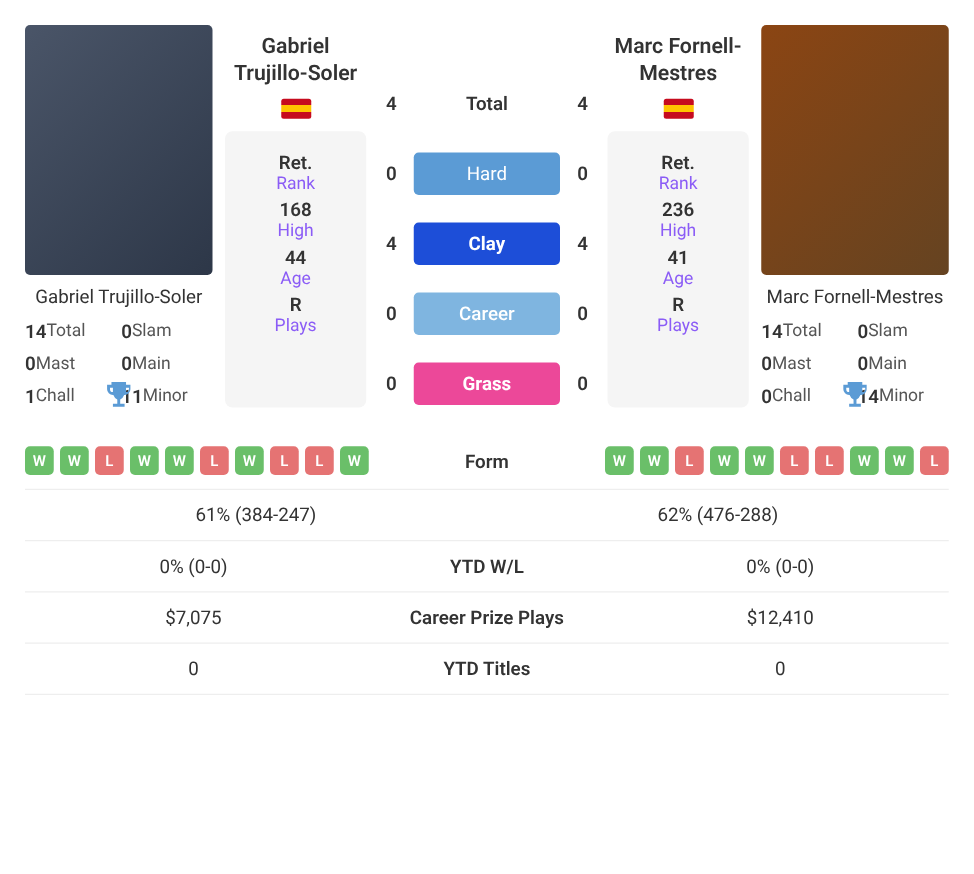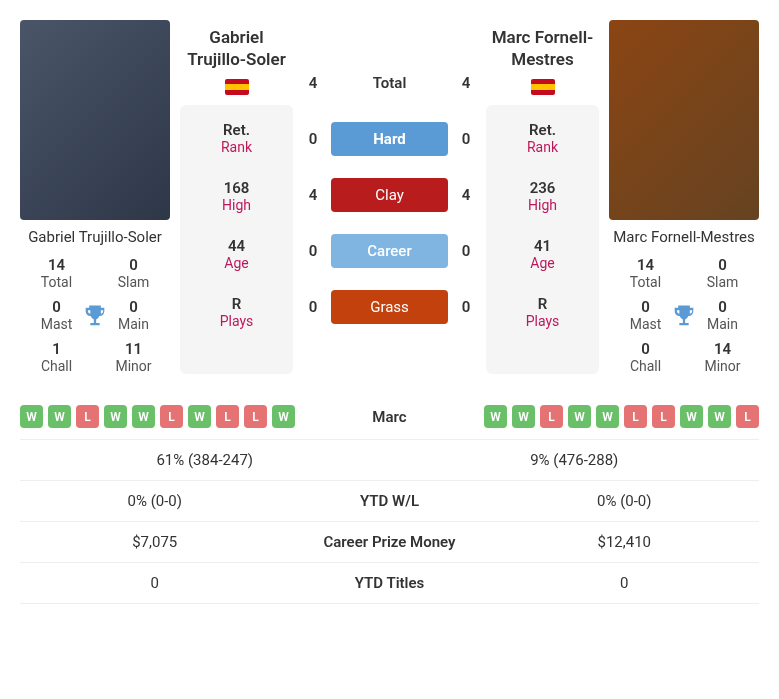--- a/index.html
+++ b/index.html
@@ -50,21 +50,21 @@
     }
     .trophy-icon {
       position: absolute;
       left: 50%;
       top: 50px;
       transform: translateX(-50%);
       color: #5b9bd5;
     }
     .stat-item {
       display: flex;
-      flex-direction: column;
+      flex-direction: row;
       align-items: center;
       text-align: right;
     }
     .stat-value {
       font-weight: 600;
       font-size: 15px;
       color: #333;
     }
     .stat-label {
       font-size: 14px;
@@ -93,33 +93,33 @@
       background: linear-gradient(to bottom, #c60b1e 33%, #ffc400 33%, #ffc400 67%, #c60b1e 67%);
       border-radius: 2px;
       vertical-align: middle;
     }
     .info-box {
       background: #f5f5f5;
       border-radius: 6px;
       padding: 16px 4px;
       display: flex;
       flex-direction: column;
-      gap: 24px;
+      gap: 4px;
       flex: 1;
     }
     .info-item {
       text-align: center;
     }
     .info-value {
       font-weight: 600;
       font-size: 15px;
     }
     .info-label {
       font-size: 14px;
-      color: #be185d;
+      color: #8b5cf6;
     }
     .h2h-col {
       flex: 1;
       display: flex;
       flex-direction: column;
       gap: 22px;
       padding-top: 46px;
     }
     .h2h-row {
       display: flex;
@@ -140,36 +140,36 @@
       padding: 8px 4px;
       border-radius: 4px;
     }
     .h2h-label.total {
       font-weight: 600;
       color: #333;
     }
     .h2h-label.hard {
       background: #5b9bd5;
       color: #fff;
+      font-weight: 400;
+    }
+    .h2h-label.clay {
+      background: #1d4ed8;
+      color: #fff;
       font-weight: 700;
-    }
-    .h2h-label.clay {
-      background: #b91c1c;
-      color: #fff;
-      font-weight: 400;
     }
     .h2h-label.indoor {
       background: #7fb5e0;
       color: #fff;
       font-weight: 500;
     }
     .h2h-label.grass {
-      background: #c2410c;
+      background: #ec4899;
       color: #fff;
-      font-weight: 400;
+      font-weight: 700;
     }
     .comparison-table {
       width: 100%;
     }
     .comp-row {
       display: flex;
       align-items: center;
       border-bottom: 1px solid #eee;
       padding: 11px 0;
     }
@@ -373,48 +373,48 @@
           <span class="badge L">L</span>
           <span class="badge W">W</span>
           <span class="badge W">W</span>
           <span class="badge L">L</span>
           <span class="badge W">W</span>
           <span class="badge L">L</span>
           <span class="badge L">L</span>
           <span class="badge W">W</span>
         </div>
     </div>
-    <div class="comp-center">Marc</div>
+    <div class="comp-center">Form</div>
     <div class="comp-right">
       <div class="form-badges" id="p2-form-badges">
           <span class="badge W">W</span>
           <span class="badge W">W</span>
           <span class="badge L">L</span>
           <span class="badge W">W</span>
           <span class="badge W">W</span>
           <span class="badge L">L</span>
           <span class="badge L">L</span>
           <span class="badge W">W</span>
           <span class="badge W">W</span>
           <span class="badge L">L</span>
         </div>
     </div>
   </div>
   <div class="comp-row">
     <div class="comp-left">61% (384-247)</div>
-    <div class="comp-right">9% (476-288)</div>
+    <div class="comp-right">62% (476-288)</div>
   </div>
   <div class="comp-row">
     <div class="comp-left">0% (0-0)</div>
     <div class="comp-center">YTD W/L</div>
     <div class="comp-right">0% (0-0)</div>
   </div>
   <div class="comp-row">
     <div class="comp-left">$7,075</div>
-    <div class="comp-center">Career Prize Money</div>
+    <div class="comp-center">Career Prize Plays</div>
     <div class="comp-right">$12,410</div>
   </div>
   <div class="comp-row">
     <div class="comp-left">0</div>
     <div class="comp-center">YTD Titles</div>
     <div class="comp-right">0</div>
   </div>
 </div>
 
 </body></html>

